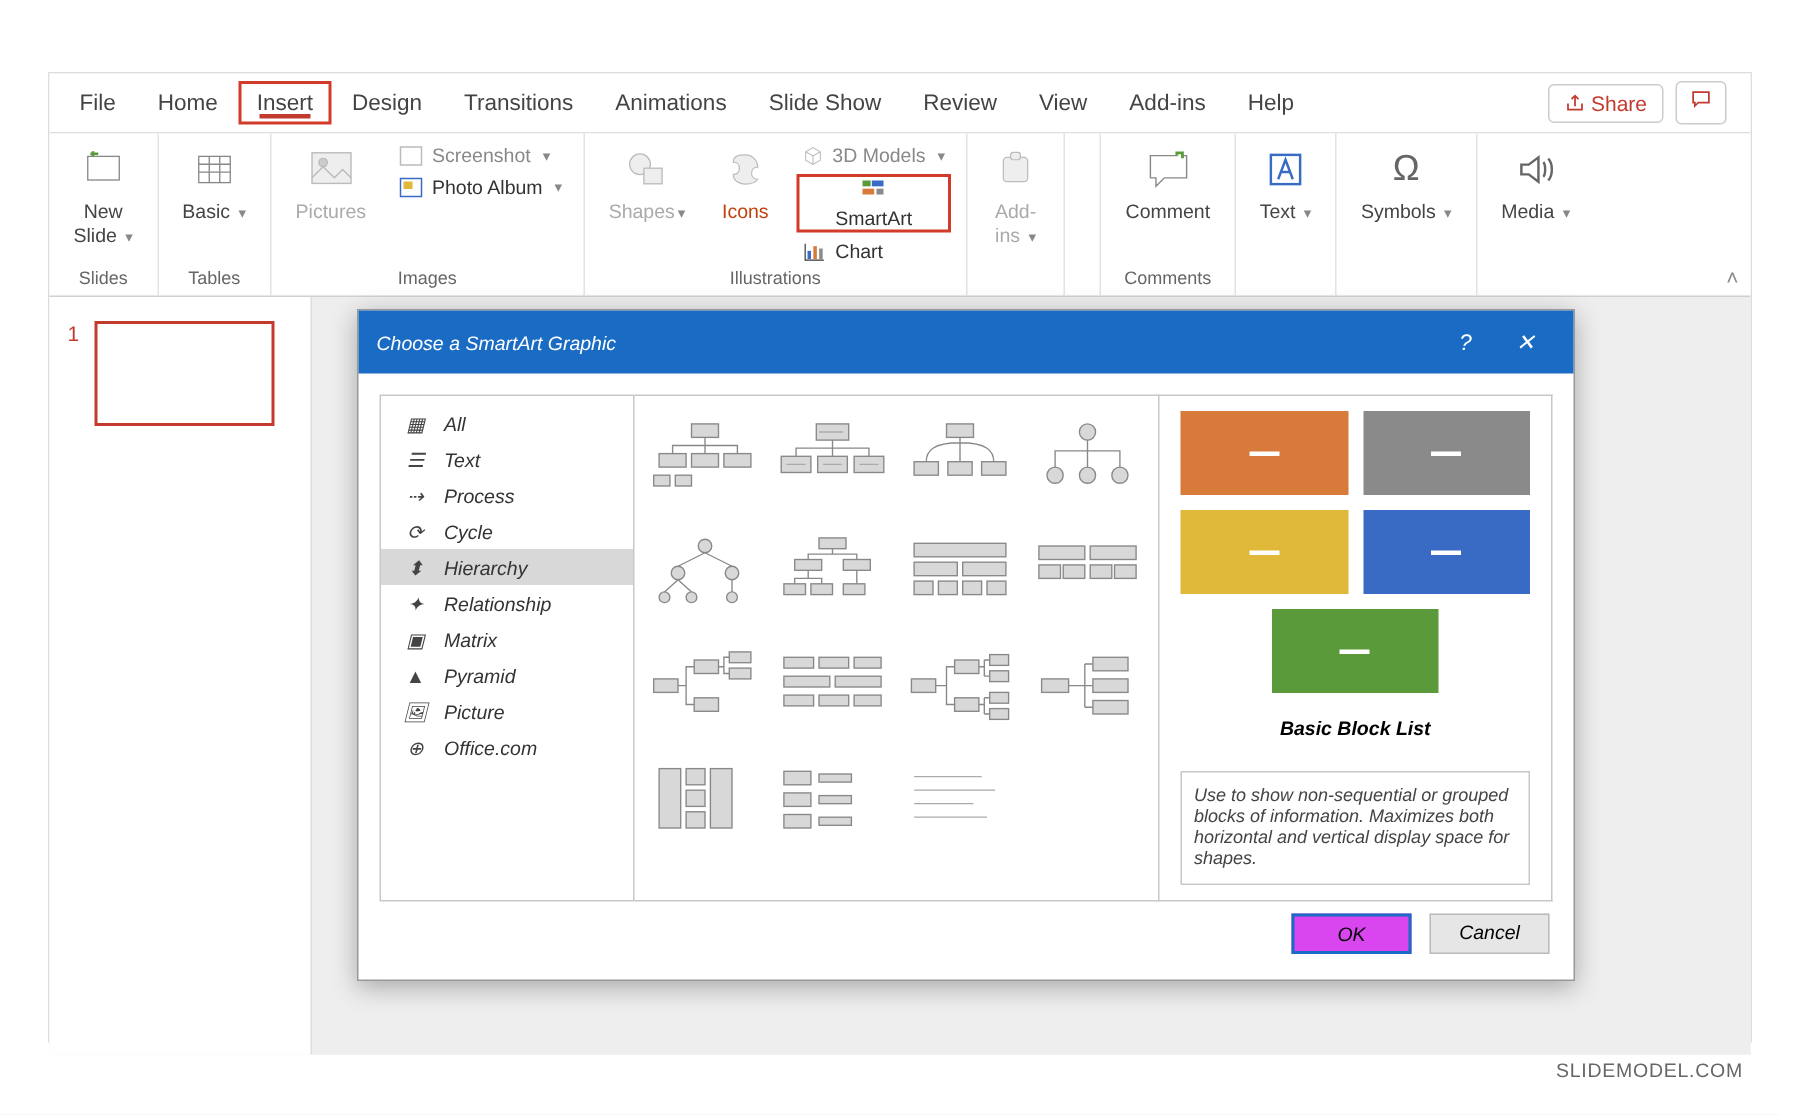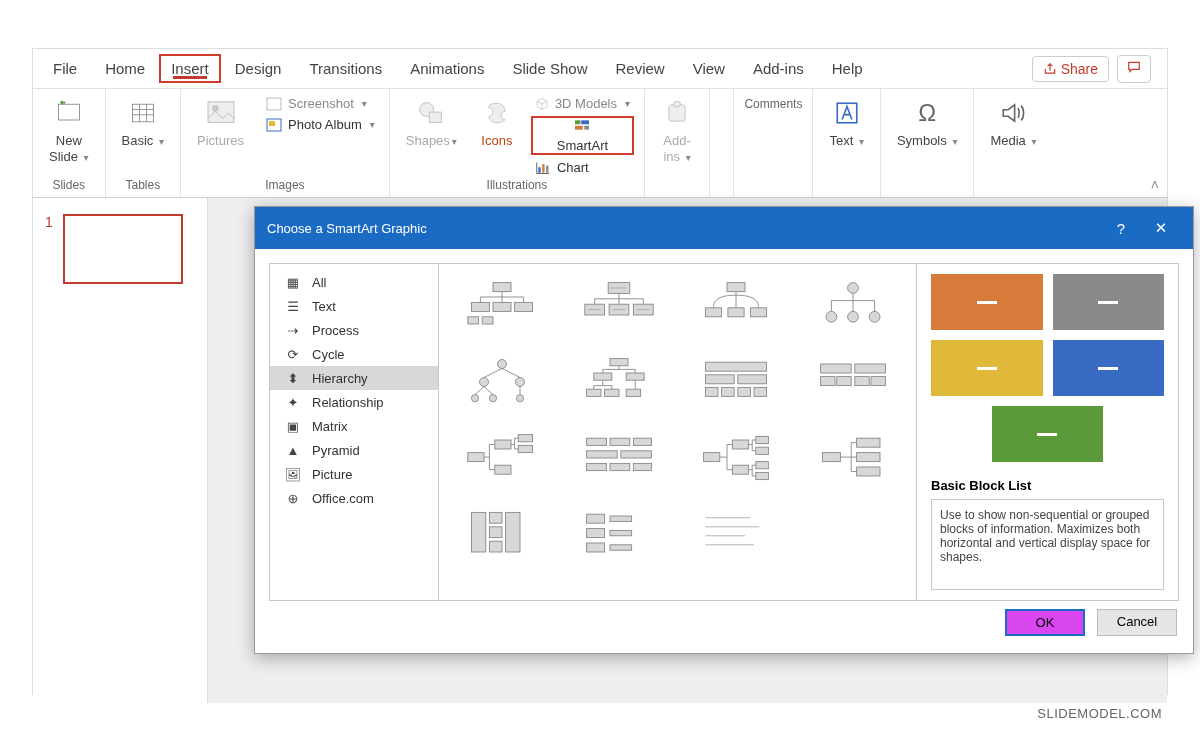--- a/index.html
+++ b/index.html
@@ -32,39 +32,39 @@
 
   
   .body-area { display:flex; height: calc(100% - 140px); background: #f0f0f0; }
   .slide-panel { width: 175px; background:#fff; border-right:1px solid #ddd; padding:16px 12px; }
   .thumb-row { display:flex; gap:10px; align-items:flex-start; }
   .thumb-num { color:#c33a2f; font-size:14px; }
   .thumb { width:120px; height:70px; background:#fff; border:2px solid #c33a2f; }
   .canvas { flex:1; background:#eee; position:relative; }
 
   
-  .dialog { position:absolute; top: 8px; left: 46px; width: 940px; height: 448px; background:#fff; border:1px solid #999; box-shadow: 0 4px 16px rgba(0,0,0,0.3); }
+  .dialog { position:absolute; top: 8px; left: 30px; width: 812px; height: 448px; background:#fff; border:1px solid #999; box-shadow: 0 4px 16px rgba(0,0,0,0.3); font-style: italic; }
   .dialog-title { background:#1a6bc4; color:#fff; font-size:13px; padding:7px 12px; display:flex; align-items:center; }
   .dialog-title .sp { flex:1; }
   .dlg-btn { width:40px; height:28px; display:flex; align-items:center; justify-content:center; color:#fff; font-size:15px; cursor:pointer; }
   .dialog-body { display:flex; height: 360px; padding: 14px 14px 8px 14px; gap: 0; }
   .cat-col { width: 170px; border:1px solid #c8c8c8; background:#fff; padding:6px 0; }
   .cat-item { display:flex; align-items:center; gap:10px; padding:4px 14px; font-size:13px; color:#333; cursor:pointer; }
   .cat-item.selected { background:#d8d8d8; }
   .cat-ico { width:18px; height:16px; display:flex; align-items:center; justify-content:center; color:#444; }
   .layouts-col { flex:1; border:1px solid #c8c8c8; border-left:none; padding:10px; display:grid; grid-template-columns: repeat(4, 1fr); grid-auto-rows: 64px; gap: 12px 10px; align-content:start; }
   .layout-thumb { width:100%; height:100%; display:flex; align-items:center; justify-content:center; cursor:pointer; }
   .layout-thumb svg { width: 72px; height: 52px; }
   .preview-col { width: 262px; border:1px solid #c8c8c8; border-left:none; padding:10px 14px; display:flex; flex-direction:column; }
   .preview-grid { display:grid; grid-template-columns: 1fr 1fr; gap:10px; margin-bottom:8px; }
   .preview-block { height:56px; display:flex; align-items:center; justify-content:center; }
   .preview-block .dash { width:20px; height:3px; background:#fff; }
   .pb-center { grid-column: 1 / span 2; display:flex; justify-content:center; }
   .pb-center .preview-block { width:48%; }
-  .preview-title { font-weight:600; font-size:13px; margin: 8px 0 6px; }
+  .preview-title { font-weight:600; font-size:13px; margin: 8px 0 21px; text-align: center; }
   .preview-desc { font-size:12px; color:#444; border:1px solid #c8c8c8; padding:8px; height:92px; }
   .dialog-footer { display:flex; justify-content:flex-end; gap:12px; padding: 0 16px 12px; }
   .ok-btn { width:80px; padding:4px 0; background:#d946ef; border:2px solid #1a6bc4; font-size:13px; cursor:pointer; text-align:center; }
   .cancel-btn { width:80px; padding:4px 0; background:#e6e6e6; border:1px solid #bbb; font-size:13px; cursor:pointer; text-align:center; }
 
   .watermark { position:absolute; right:38px; bottom:22px; font-size:13px; color:#666; letter-spacing:0.5px; }
 
   svg { overflow: visible; }
 </style>
 </head>
@@ -228,20 +228,31 @@
         </div>
       </div>
       <div class="group-label">&nbsp;</div>
     </div>
 
     <div class="group">
       <div class="group-label">&nbsp;</div>
     </div>
 
     <div class="group">
+      <div class="group-body">
+        <div class="big-btn">
+          <span class="ico">
+              <svg width="30" height="26" viewBox="0 0 32 28" stroke="#888" fill="#fff">
+                <path d="M3 4h26v16H13l-6 6v-6H3z"></path>
+                <path d="M22 4v-2h4v4" stroke="#5a9a3a" stroke-width="2"></path>
+              </svg>
+            </span>
+          <span>Comment</span>
+        </div>
+      </div>
       <div class="group-label">Comments</div>
     </div>
 
     <div class="group">
       <div class="group-body">
         <div class="big-btn">
           <span class="ico">
               <svg width="26" height="26" viewBox="0 0 32 32" stroke="#3a6bc4" fill="none" stroke-width="2">
                 <rect x="4" y="4" width="24" height="24"></rect>
                 <path d="M10 24l6-16 6 16M12 18h8"></path>

